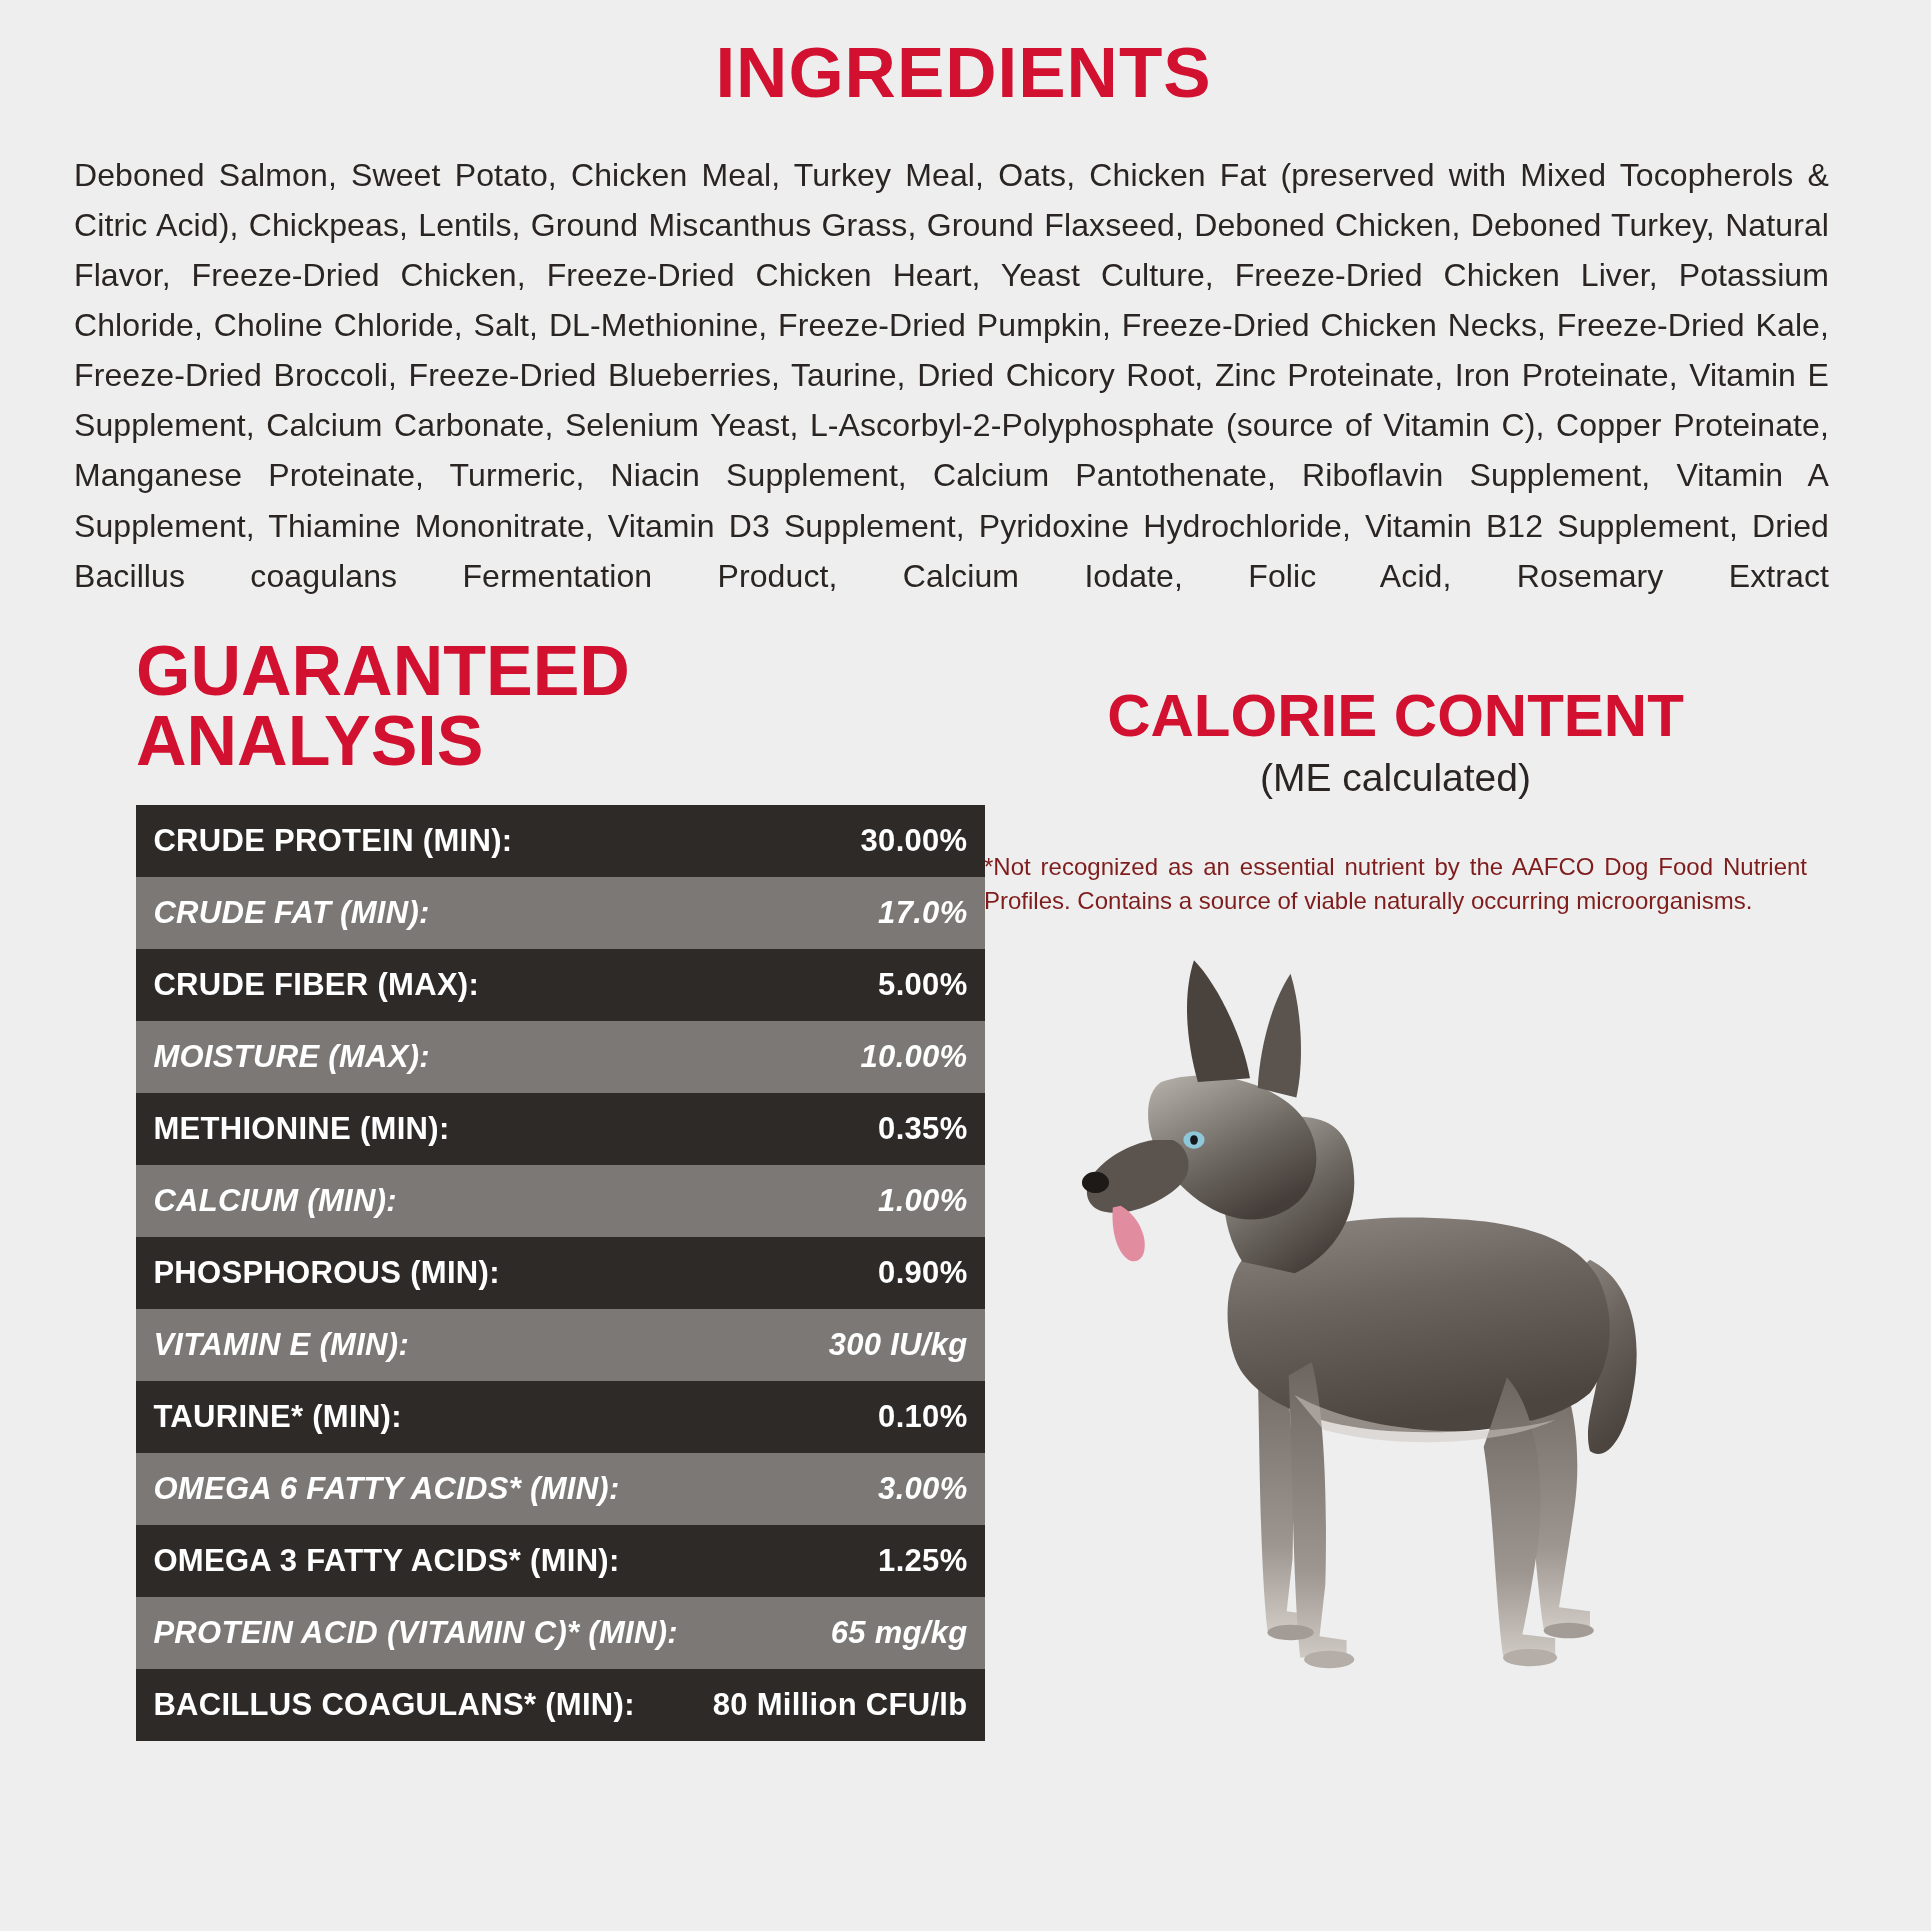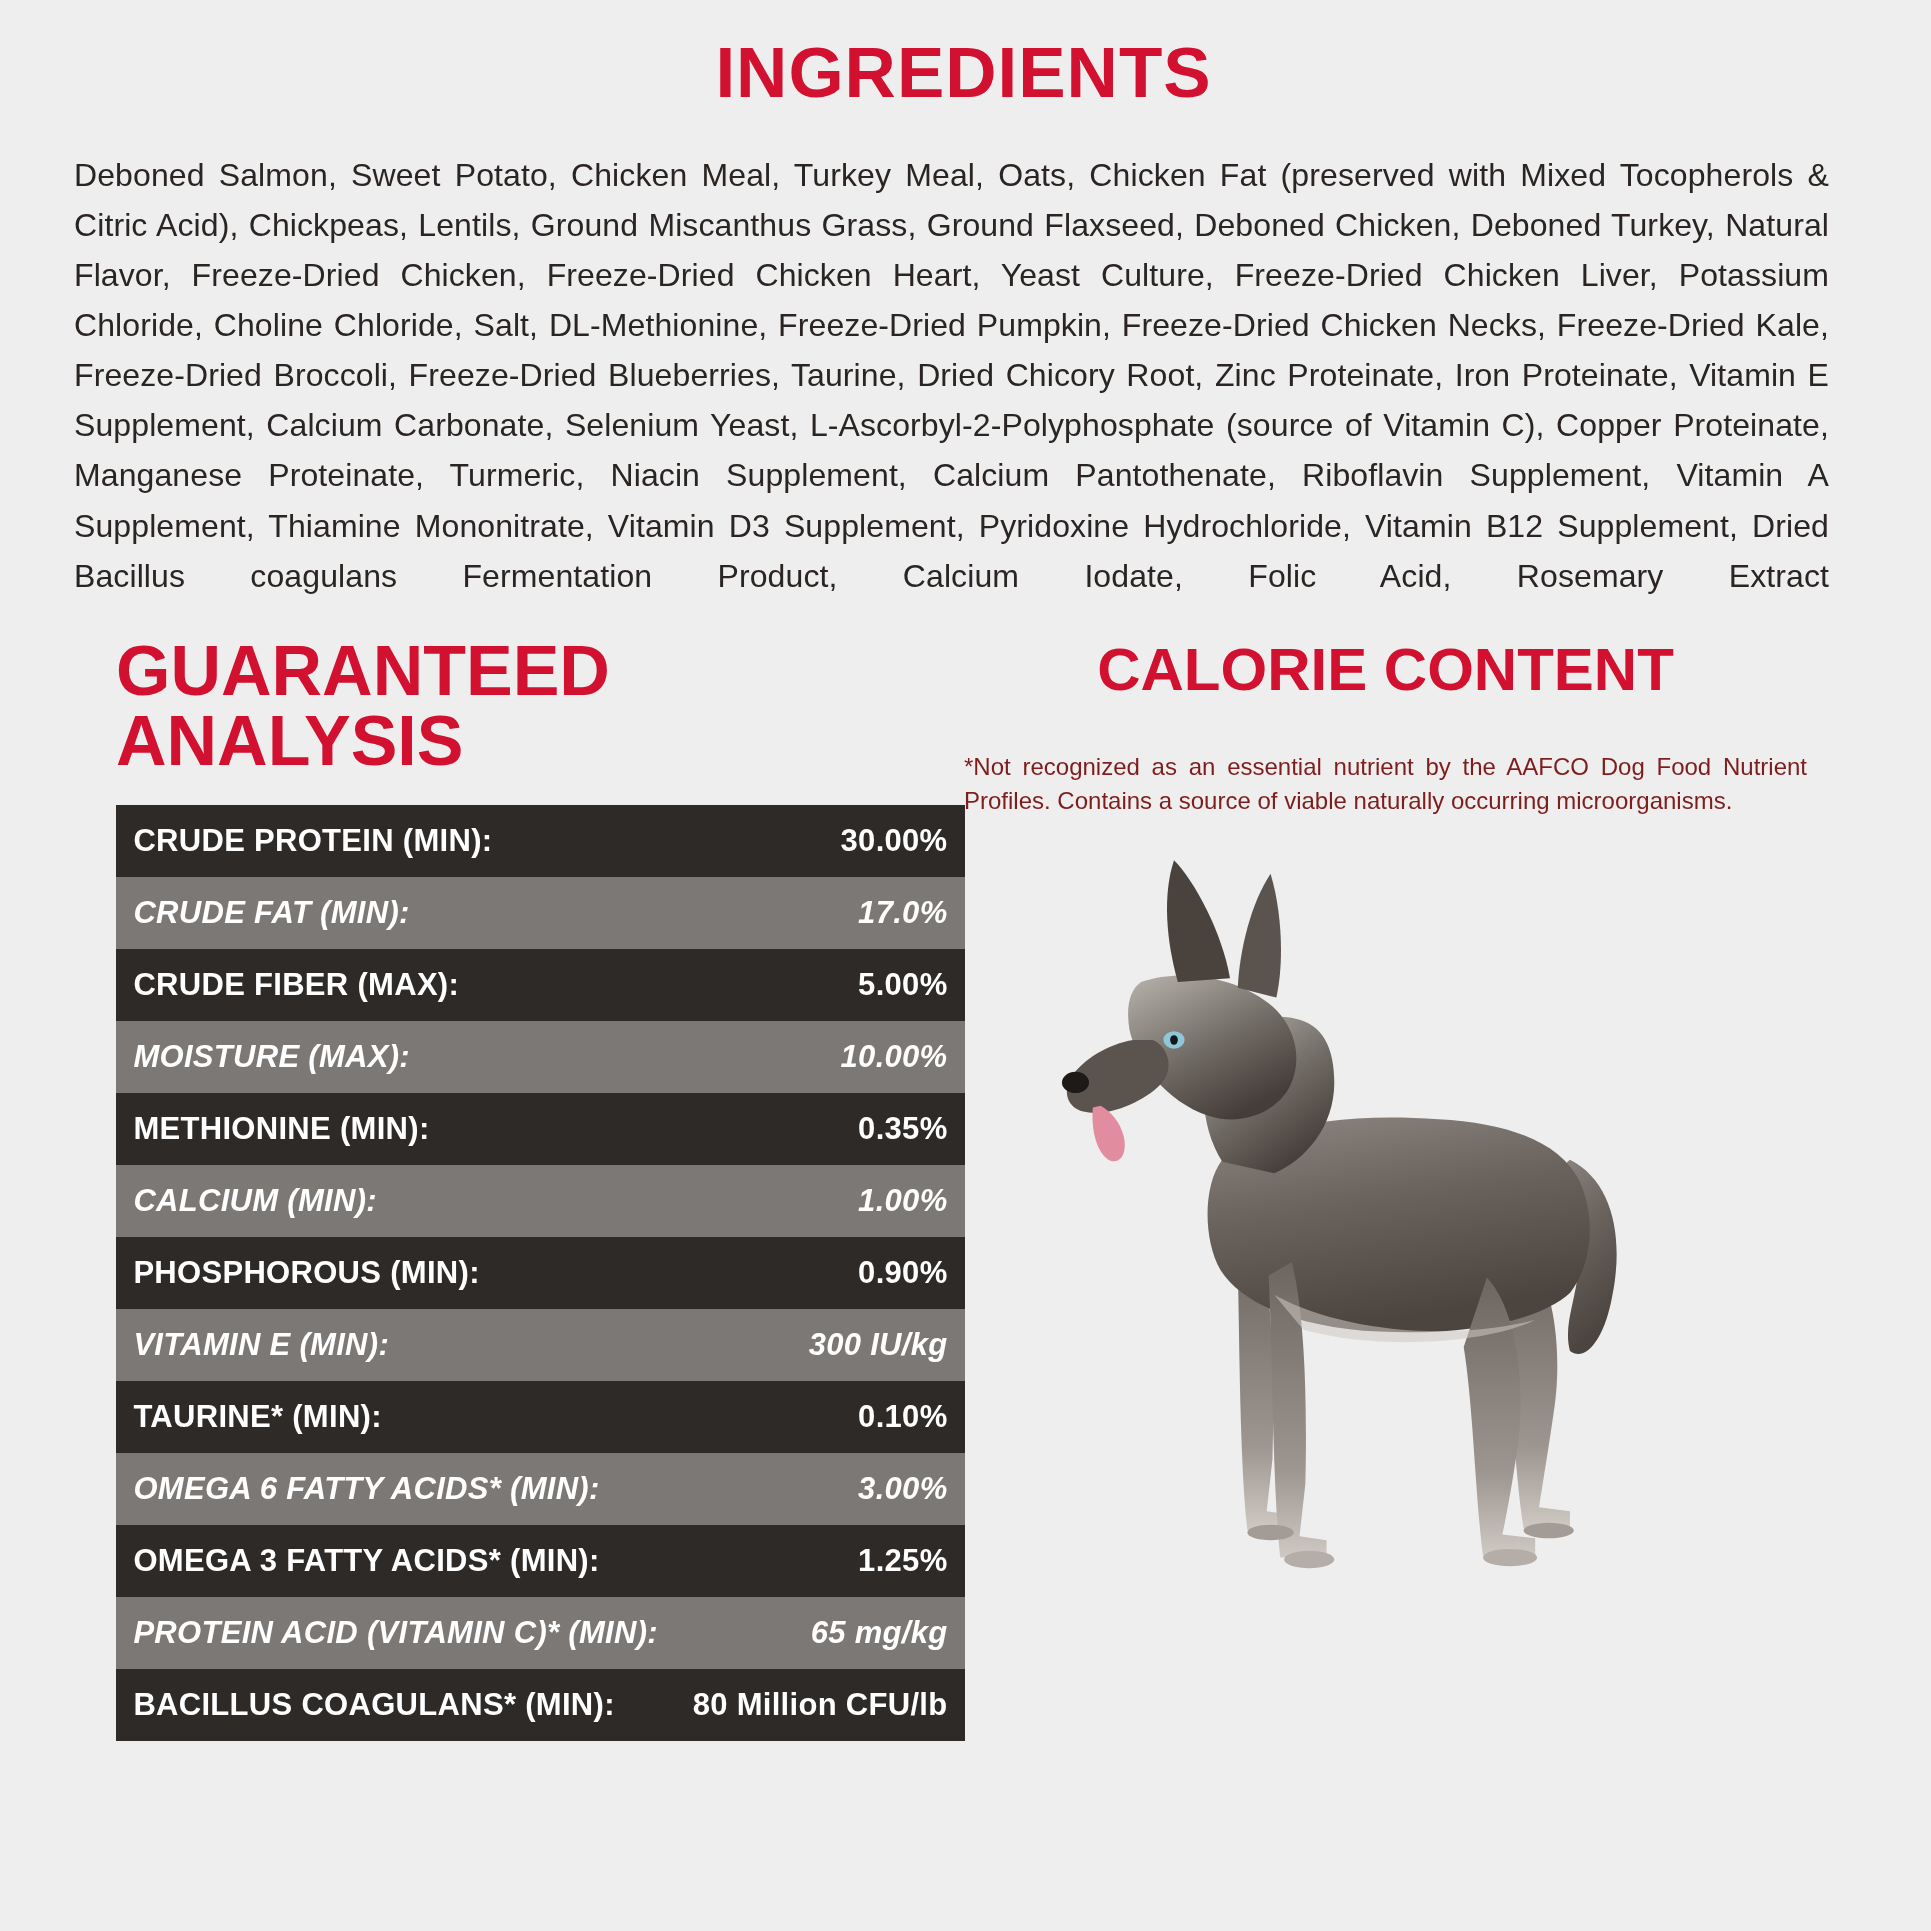--- a/index.html
+++ b/index.html
@@ -40,21 +40,22 @@
     text-align: justify;
     text-align-last: justify;
     color: #2a2523;
     letter-spacing: 0.1px;
   }
 
   
   .lower {
     display: flex;
     margin: 35px 0 0 0;
-    align-items: flex-start;
+    align-items: center;
+    padding-left: 20px;
   }
   .col-left {
     width: 898px;
     padding-left: 116px;
     box-sizing: border-box;
   }
   .col-right {
     width: 1033px;
     padding-right: 58px;
     box-sizing: border-box;
@@ -204,20 +205,21 @@
           <tr class="row-dark">
             <td>BACILLUS COAGULANS* (MIN):</td>
             <td class="val">80 Million CFU/lb</td>
           </tr>
         </tbody>
       </table>
     </div>
 
     <div class="col-right">
       <div class="section-title cc-title">CALORIE CONTENT</div>
+      <div class="cc-sub">(ME calculated)</div>
       <div class="cc-note">*Not recognized as an essential nutrient by the AAFCO Dog Food Nutrient Profiles. Contains a source of viable naturally occurring microorganisms.</div>
 
       <div class="dog-wrap">
         <svg class="dog" viewBox="0 0 700 760">
           <defs>
             <linearGradient id="coat" x1="0" y1="0" x2="0.3" y2="1">
               <stop offset="0%" stop-color="#8d8681"></stop>
               <stop offset="45%" stop-color="#6b635e"></stop>
               <stop offset="100%" stop-color="#4c443f"></stop>
             </linearGradient>

